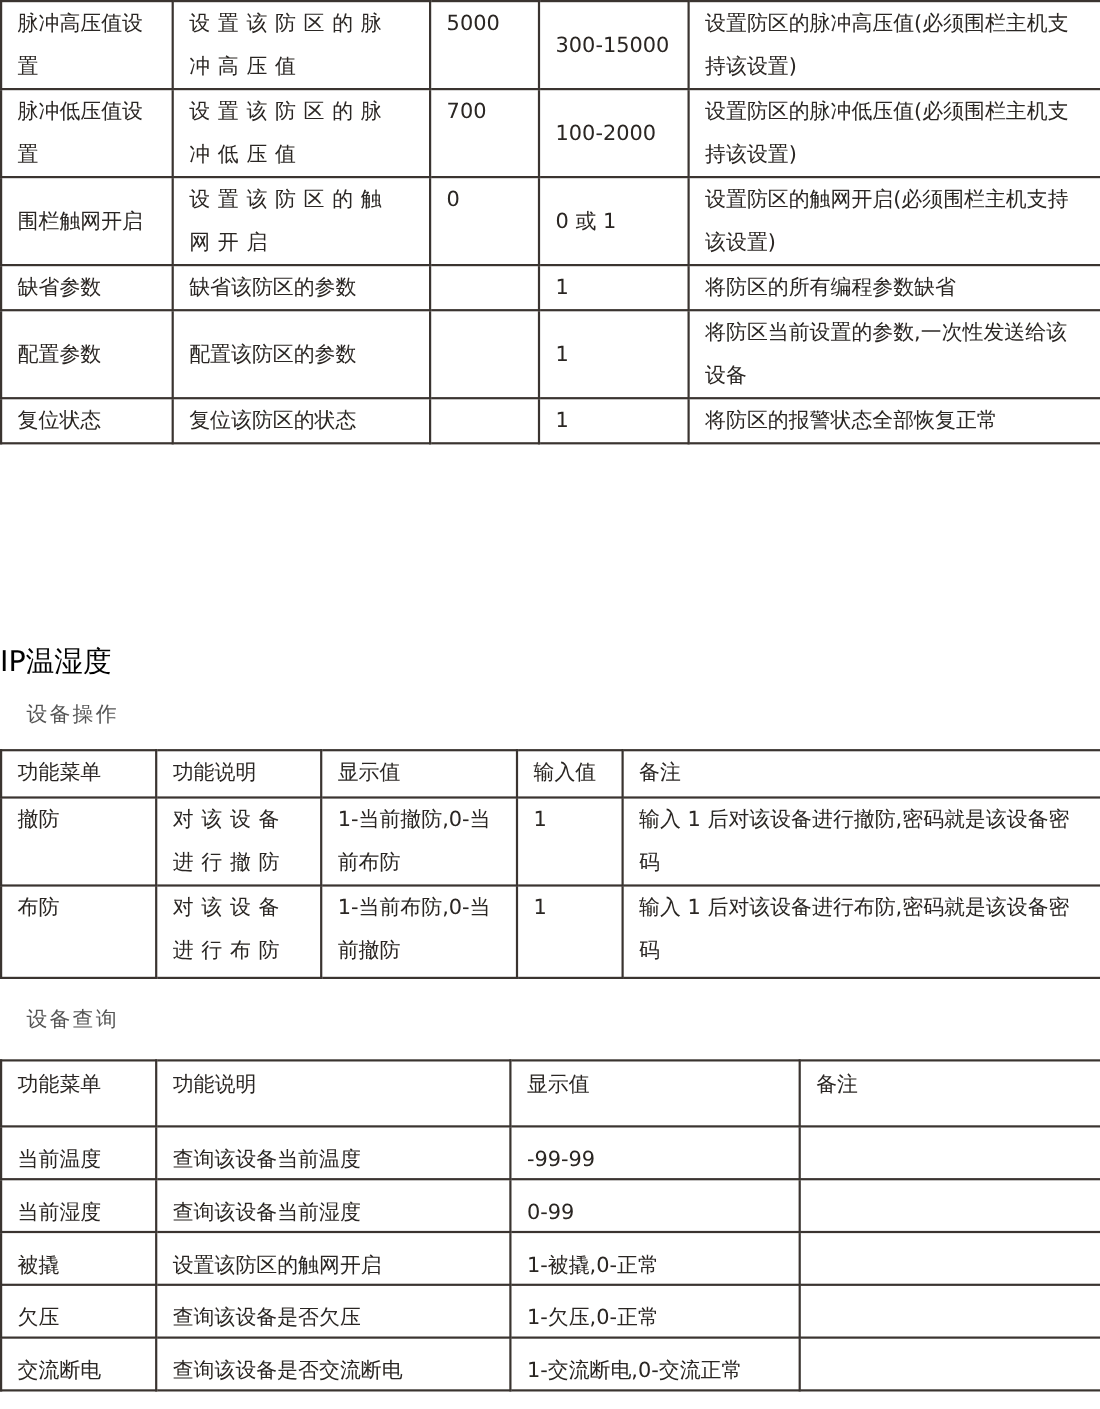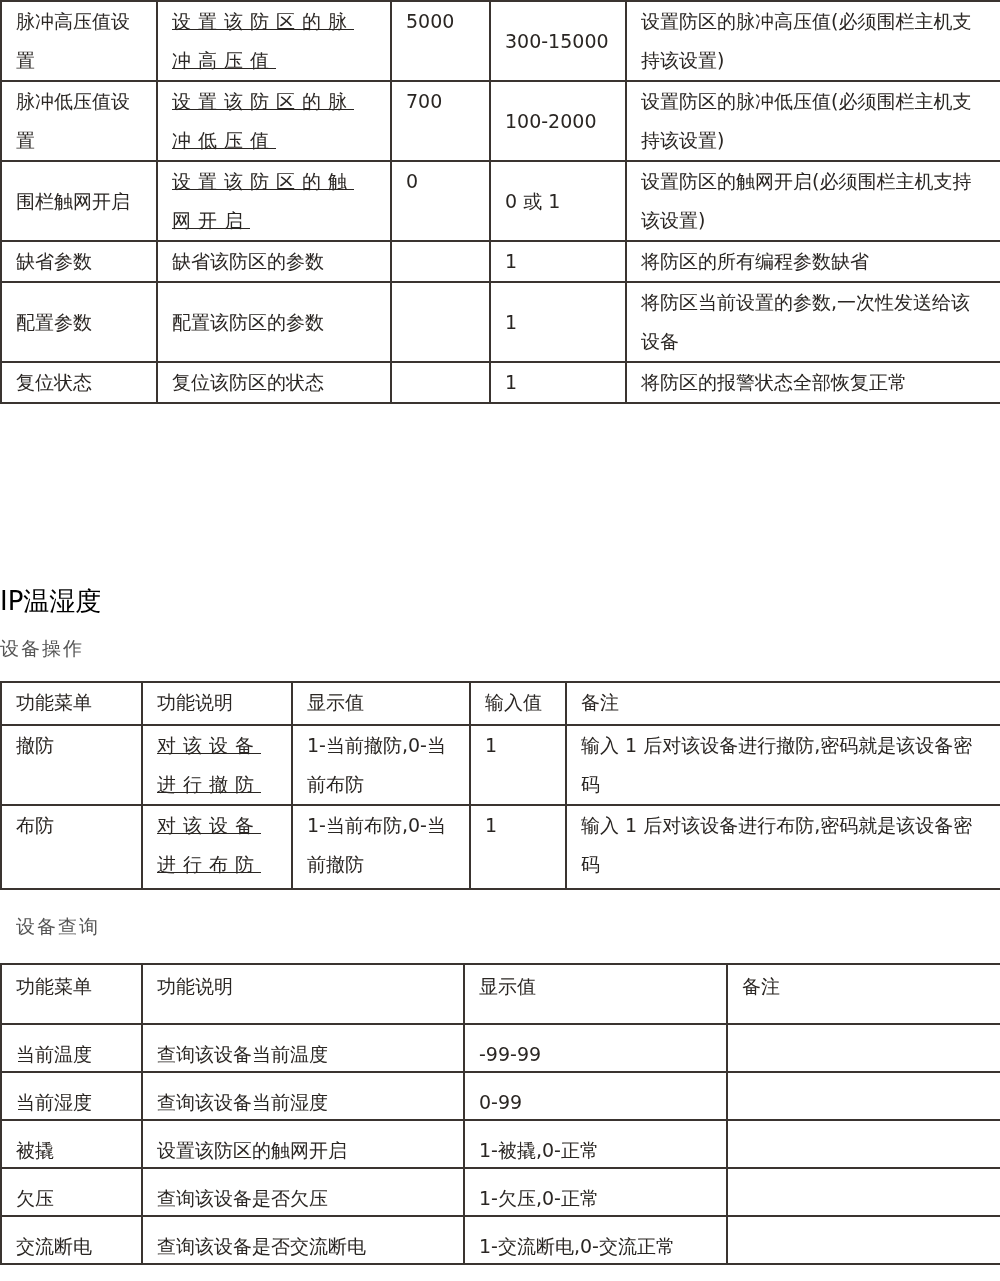--- a/index.html
+++ b/index.html
@@ -1,27 +1,27 @@
 <!DOCTYPE html>
 <html><head>
 <meta charset="utf-8">
 <style>
   html, body { margin:0; padding:0; background:#ffffff; }
   body { width:1000px; height:1281px; position:relative; overflow:hidden;
          font-family:"DejaVu Sans", "Liberation Sans", sans-serif; color:#2a2623; }
   table { border-collapse:collapse; position:absolute; left:0; table-layout:fixed; }
   td { border:2px solid #3a3430; vertical-align:top; padding:0 14px; font-size:19px; line-height:39px; word-break:break-all; }
   td.mid { vertical-align:middle; }
-  td.tight { letter-spacing:7px;text-decoration:underline; }
+  td.tight { letter-spacing:7px; }
   #t1 { top:0; width:1000px; }
   #t2 { top:681px; width:1000px; }
   #t3 { top:963px; width:1000px; }
   #t3 td { line-height:34px; padding-top:12px; padding-bottom:0; }
   .h2 { position:absolute; left:0; top:584px; font-size:26px; color:#000000; }
-  .h3 { position:absolute; font-size:19px; color:#555; letter-spacing:2px; }
+  .h3 { position:absolute; font-size:19px; color:#555; letter-spacing:2px;padding-left:24px; }
 </style>
 </head>
 <body>
 
 <table id="t1">
   <colgroup>
       <col style="width:156px">
       <col style="width:234px">
       <col style="width:99px">
       <col style="width:136px">
@@ -102,21 +102,21 @@
     <tr style="height:84px">
       <td>布防</td>
       <td class="tight">对该设备进行布防</td>
       <td>1-当前布防,0-当前撤防</td>
       <td>1</td>
       <td>输入 1 后对该设备进行布防,密码就是该设备密码</td>
     </tr>
   </tbody>
 </table>
 
-<div class="h3" style="top:914px;left:16px">设备查询</div>
+<div class="h3" style="top:914px;left:0">设备查询</div>
 
 <table id="t3">
   <colgroup>
       <col style="width:141px">
       <col style="width:322px">
       <col style="width:263px">
       <col style="width:274px">
     </colgroup>
   <tbody>
     <tr style="height:60px">

